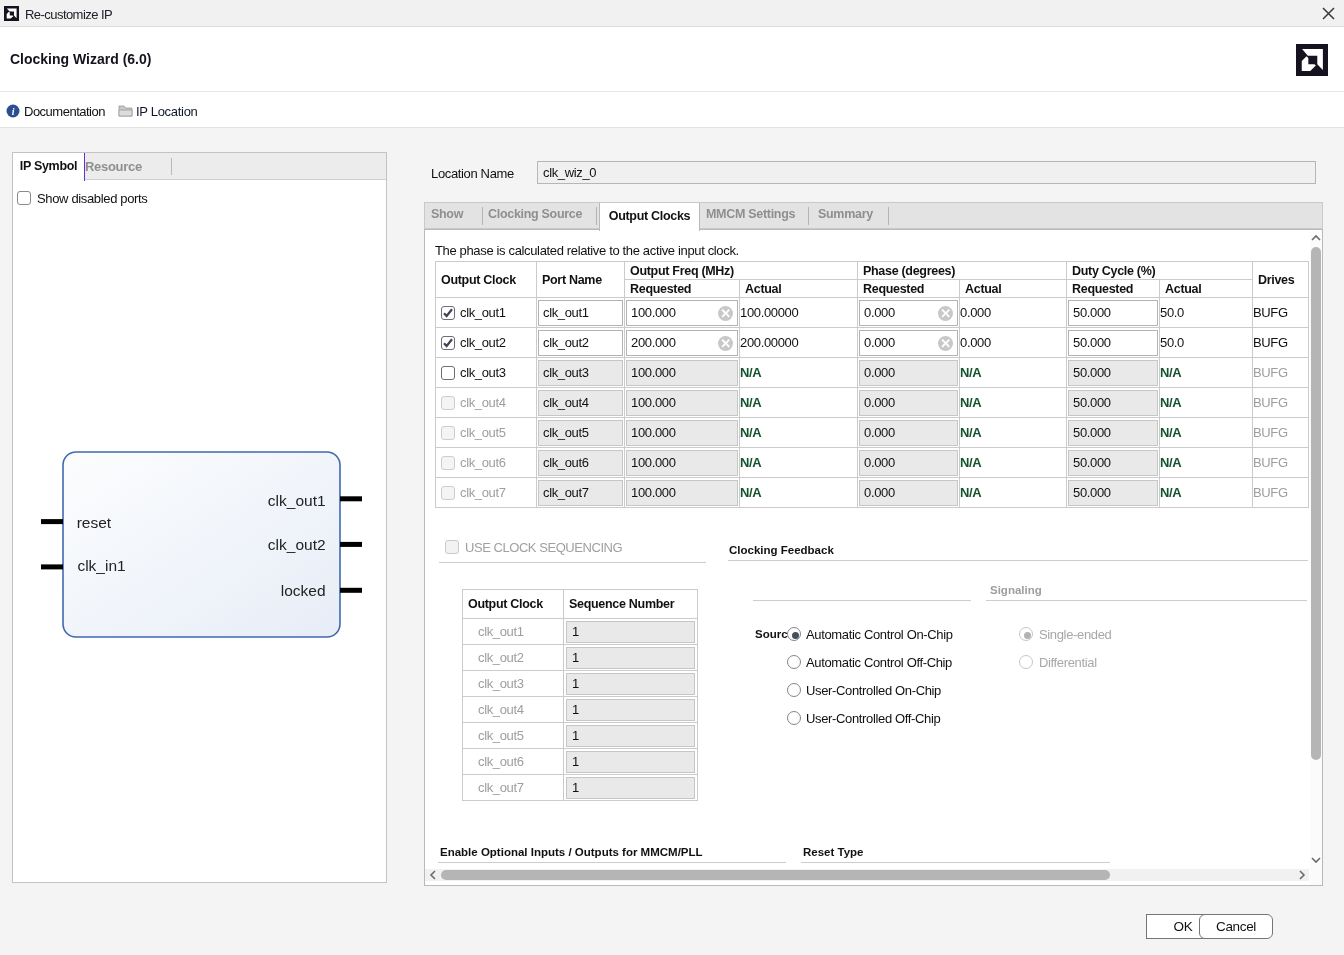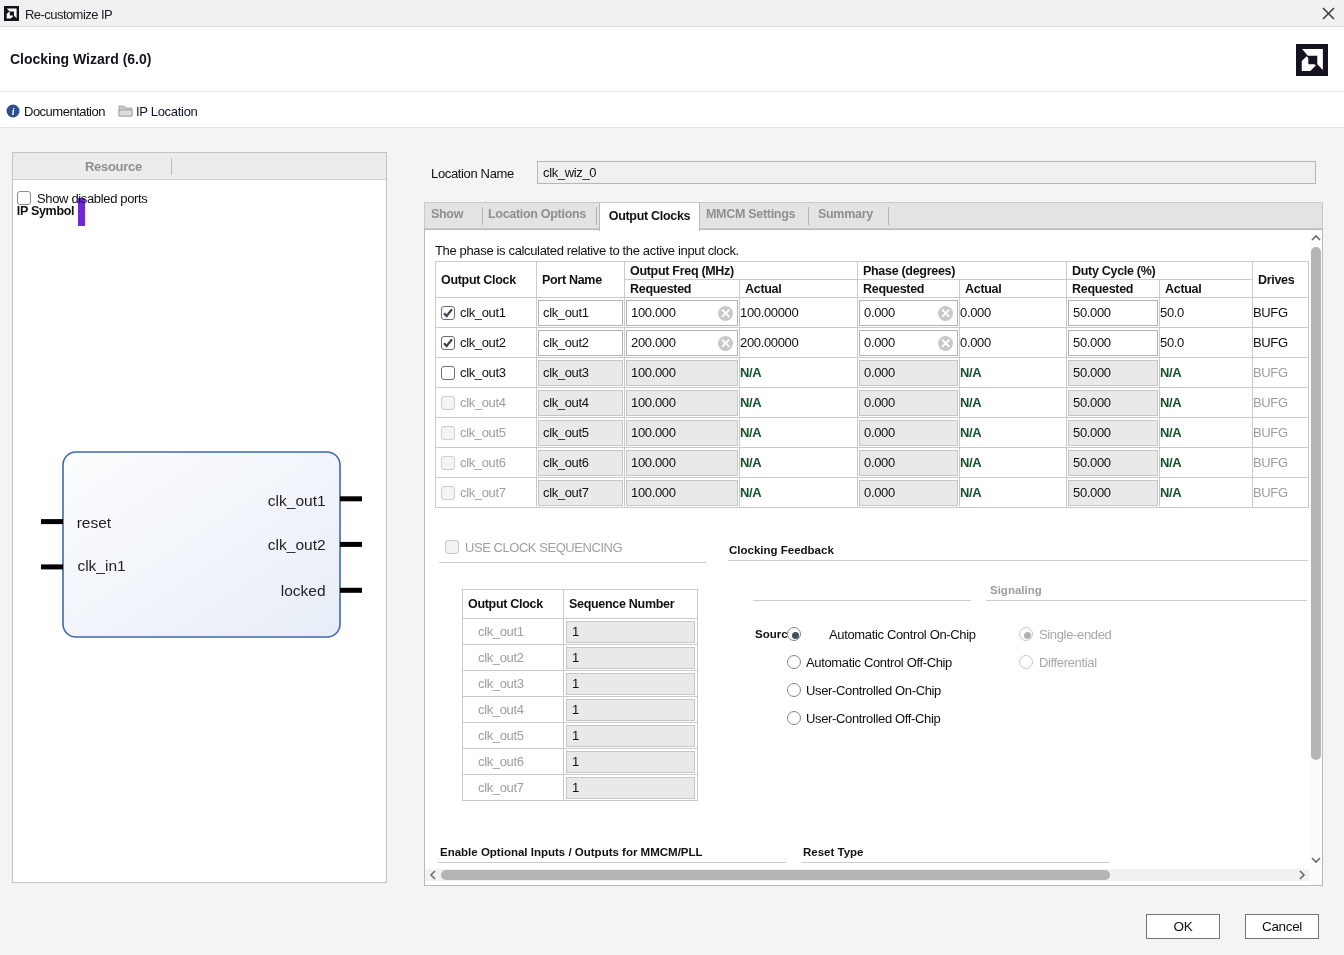--- a/index.html
+++ b/index.html
@@ -13,21 +13,21 @@
 #header { left:0; top:28px; width:1344px; height:64px; background:#fff; border-bottom:1px solid #e6e6e6; }
 #htitle { left:10px; top:51px; font-size:14px; letter-spacing:0px; font-weight:bold; color:#14141e; }
 #toolbar { left:0; top:92px; width:1344px; height:36px; background:#fff; border-bottom:1px solid #e2e2e2; }
 #doclbl { left:24px; top:104px; font-size:13px; letter-spacing:-0.5px; color:#111; }
 #iploclbl { left:136px; top:104px; font-size:13px; letter-spacing:-0.3px; color:#0f172a; }
 #mainbg { left:0; top:128px; width:1344px; height:827px; background:#f4f4f4; }
 
 
 #lpanel { left:12px; top:152px; width:375px; height:731px; background:#fff; border:1px solid #c3c3c3; }
 #ltabbar { left:13px; top:153px; width:373px; height:27px; background:#ececec; border-bottom:1px solid #cfcfcf; }
-#ltab1 { left:13px; top:153px; width:72px; height:28px; background:#fff; border-right:7px solid #6d28d9; font-weight:bold; font-size:12.5px; letter-spacing:-0.3px; color:#111; text-align:center; line-height:27px;margin-top:45px; }
+#ltab1 { left:13px; top:153px; width:72px; height:28px; background:#fff; border-right:1px solid #6d28d9; font-weight:bold; font-size:12.5px; letter-spacing:-0.3px; color:#111; text-align:center; line-height:27px; }
 #ltab2 { left:85px; top:153px; width:86px; height:27px; font-weight:bold; font-size:13px; letter-spacing:-0.3px; color:#8f8f8f; line-height:27px; }
 #lsep1 { left:171px; top:158px; width:1px; height:17px; background:#b9b9b9; }
 .cb { width:14px; height:14px; background:#fff; border:1px solid #8a8a8a; border-radius:3px; }
 #showdis-cb { left:17px; top:191px; }
 #showdis-lbl { left:37px; top:191px; font-size:13px; color:#111; }
 
 
 #cn-lbl { left:431px; top:166px; font-size:13px; color:#111; }
 #cn-input { left:537px; top:161px; width:779px; height:23px; background:#f0f0f0; border:1px solid #b6b6b6; font-size:13px; color:#111; line-height:21px; padding-left:5px; }
 
@@ -81,21 +81,21 @@
 
 
 #vsb { left:1310px; top:231px; width:12px; height:654px; background:#fbfbfb; z-index:3; }
 #vsb-thumb { left:1311px; top:247px; width:10px; height:513px; background:#b5b5b5; border-radius:5px; z-index:4; }
 #hsb { left:425px; top:869px; width:884px; height:12px; background:#f1f1f1; z-index:3; }
 #hsb-thumb { left:441px; top:870px; width:669px; height:10px; background:#b5b5b5; border-radius:5px; z-index:4; }
 
 
 .btn { top:914px; width:74px; height:25px; background:#fff; border:1px solid #757575; text-align:center; line-height:23px; font-size:13.5px; color:#111; z-index:2; }
 #okbtn { left:1146px; }
-#cancelbtn { left:1245px; }
+#cancelbtn { left:1199px;border-radius:6px; }
 </style>
 </head>
 <body>
 <div class="abs" id="titlebar"></div>
 <div class="abs" id="titletext">Re-customize IP</div>
 <div class="abs" id="header"></div>
 <div class="abs" id="htitle">Clocking Wizard (6.0)</div>
 <div class="abs" id="toolbar"></div>
 <div class="abs" id="doclbl">Documentation</div>
 <div class="abs" id="iploclbl">IP Location</div>
@@ -107,21 +107,21 @@
 <div class="abs" id="ltab1">IP Symbol</div>
 <div class="abs" id="lsep1"></div>
 <div class="abs cb" id="showdis-cb"></div>
 <div class="abs" id="showdis-lbl">Show disabled ports</div>
 
 <div class="abs" id="cn-lbl">Location Name</div>
 <div class="abs" id="cn-input">clk_wiz_0</div>
 
 <div class="abs" id="rtabbar"></div>
 <div class="abs rtab" style="left:431px;">Show</div>
-<div class="abs rtab" style="left:488px;">Location Options</div>
+<div class="abs rtab" style="left:488px;">Clocking Source</div>
 <div class="abs rtab" style="left:706px;">MMCM Settings</div>
 <div class="abs rtab" style="left:818px;">Summary</div>
 <div class="abs rtsep" style="left:482px;"></div>
 <div class="abs rtsep" style="left:596px;"></div>
 <div class="abs rtsep" style="left:808px;"></div>
 <div class="abs rtsep" style="left:888px;"></div>
 <div class="abs" id="rtab-active">Output Clocks</div>
 
 <div class="abs" id="content"></div>
 <div class="abs" id="phasenote">The phase is calculated relative to the active input clock.</div>
@@ -474,21 +474,21 @@
 <div class="abs seclbl" style="left:729px;top:544px;">Clocking Feedback</div>
 <div class="abs rule" style="left:728px;top:560px;width:580px;"></div>
 <div class="abs seclbl" style="left:755px;top:584px;margin-top:44px;">Source</div>
 <div class="abs rule" style="left:753px;top:600px;width:218px;"></div>
 <div class="abs seclbl gray" style="left:990px;top:584px;">Signaling</div>
 <div class="abs rule" style="left:986px;top:600px;width:321px;"></div>
 
 <div class="abs radio" style="left:787px;top:627px;">
     <span class="dot"></span>
   </div>
-<div class="abs rlbl" style="left:806px;top:627px;margin-left:23px;">Automatic Control On-Chip</div>
+<div class="abs rlbl" style="left:806px;top:627px;">Automatic Control On-Chip</div>
 <div class="abs radio" style="left:787px;top:655px;"></div>
 <div class="abs rlbl" style="left:806px;top:655px;">Automatic Control Off-Chip</div>
 <div class="abs radio" style="left:787px;top:683px;"></div>
 <div class="abs rlbl" style="left:806px;top:683px;">User-Controlled On-Chip</div>
 <div class="abs radio" style="left:787px;top:711px;"></div>
 <div class="abs rlbl" style="left:806px;top:711px;">User-Controlled Off-Chip</div>
 
 <div class="abs radio dis" style="left:1019px;top:627px;">
     <span class="dot"></span>
   </div>

